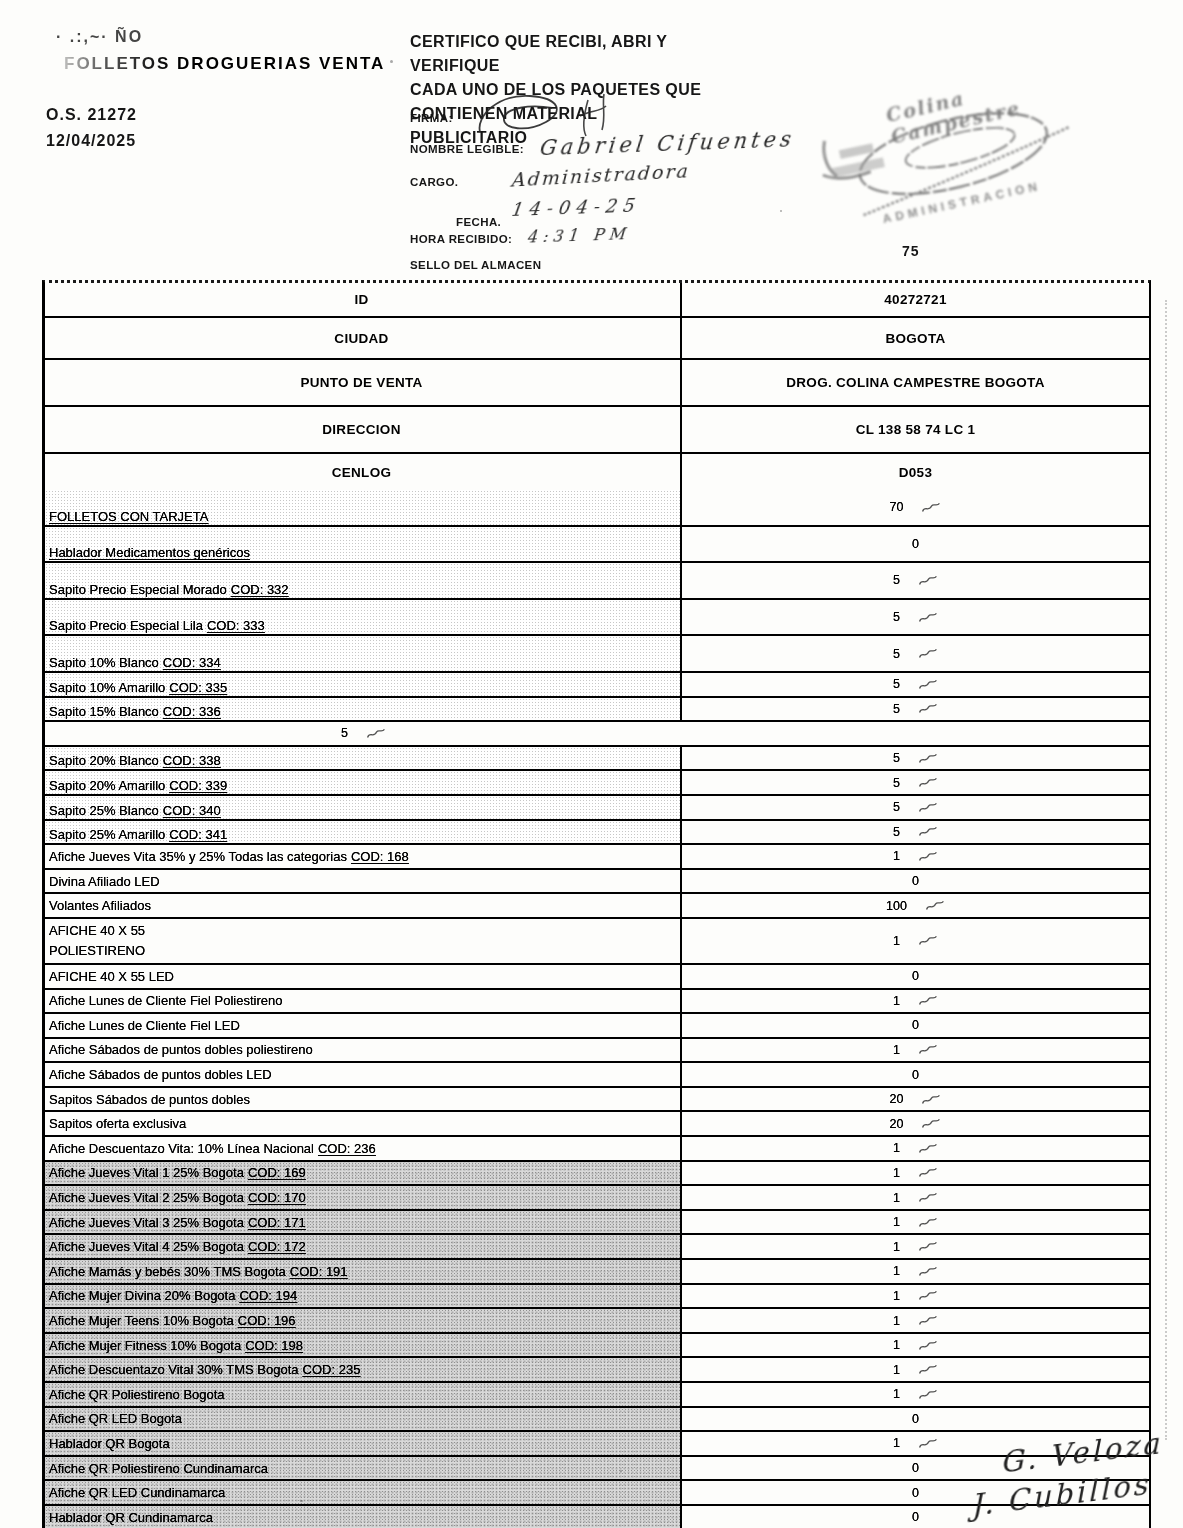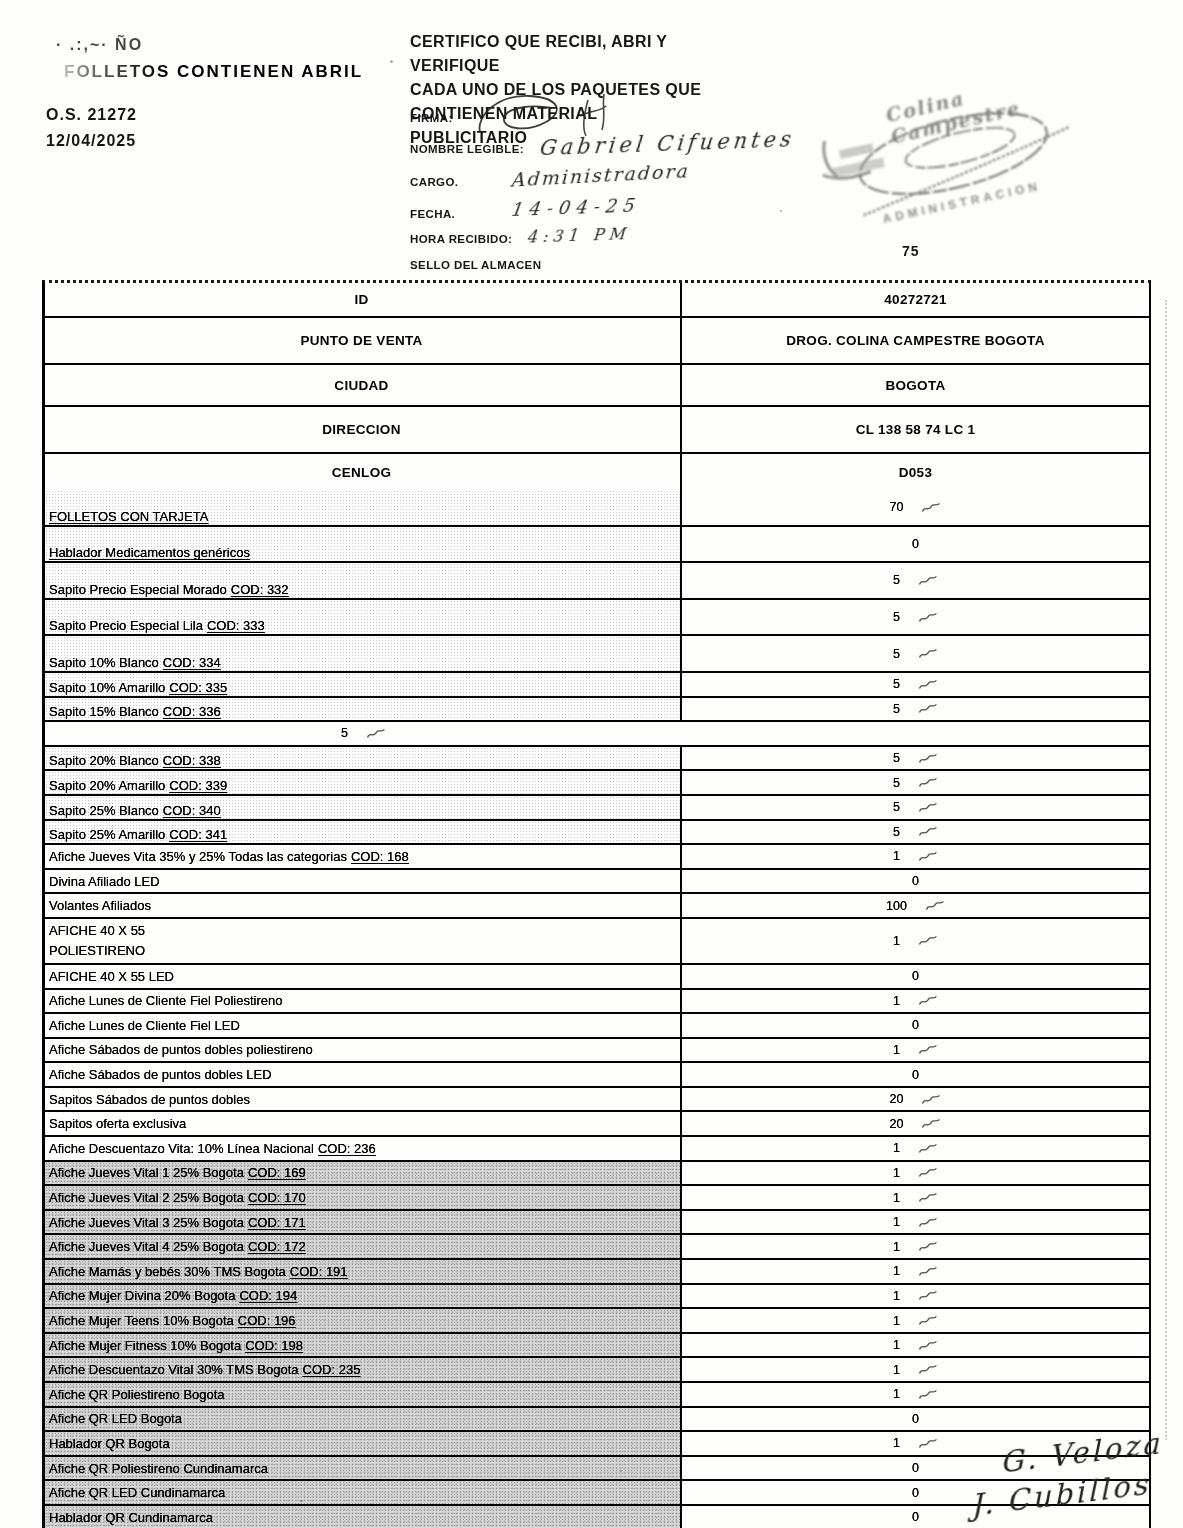--- a/index.html
+++ b/index.html
@@ -3,37 +3,37 @@
 <meta charset="utf-8">
 <style>
   html,body { margin:0; padding:0; background:#9a9a9a; }
   .page {
     position:relative; width:1183px; height:1528px; margin:0 auto;
     background:#fdfdfb; color:#161616; overflow:hidden;
     font-family:"Liberation Sans", sans-serif;
   }
 
   
-  .doc-title { position:absolute; left:48px; top:36px; filter:blur(.55px) contrast(1.5); }
+  .doc-title { position:absolute; left:48px; top:28px; filter:blur(.55px) contrast(1.5); }
   .doc-title .t1 { font-size:16px; font-weight:700; letter-spacing:2px; color:#3a3a3a; opacity:.8; margin-left:8px; }
   .doc-title .t2 {
     font-size:17px; font-weight:700; letter-spacing:2px; margin-top:8px; margin-left:16px;
     background:linear-gradient(90deg, rgba(40,40,40,.25) 0%, rgba(30,30,30,.65) 12%, #1c1c1c 34%);
     -webkit-background-clip:text; background-clip:text; color:transparent;
   }
   .os-block { position:absolute; left:46px; top:106px; font-weight:700; font-size:16px; letter-spacing:1px; filter:blur(.4px); }
   .os-block div { margin-bottom:8px; }
 
   .cert-block { position:absolute; left:410px; top:30px; width:300px; font-size:16px; font-weight:700; line-height:1.5; letter-spacing:.4px; filter:blur(.35px); }
 
   .flabel { position:absolute; left:410px; font-weight:700; font-size:11.5px; letter-spacing:.4px; filter:blur(.3px); white-space:nowrap; }
   .f-firma  { top:112px; }
   .f-nombre { top:143px; }
   .f-cargo  { top:176px; }
-  .f-fecha  { top:208px; }
+  .f-fecha  { top:216px;margin-left:46px; }
   .f-hora   { top:233px; }
   .f-sello  { top:259px; }
 
   .hand { position:absolute; font-family:"DejaVu Serif", serif; font-style:italic; color:#2b2b2b; filter:blur(.35px); white-space:nowrap; }
   .h-nombre { left:540px; top:132px; font-size:21px; letter-spacing:4px; transform:rotate(-2deg) skewX(-10deg); }
   .h-cargo  { left:512px; top:164px; font-size:19px; letter-spacing:2px; transform:rotate(-3deg) skewX(-8deg); }
   .h-fecha  { left:512px; top:197px; font-size:18px; letter-spacing:6px; transform:rotate(-2deg) skewX(-12deg); }
   .h-hora   { left:528px; top:226px; font-size:16px; letter-spacing:5px; transform:rotate(-2deg) skewX(-10deg); }
 
   .sig { position:absolute; left:468px; top:86px; }
@@ -93,21 +93,21 @@
   .scan-edge { position:absolute; right:16px; top:300px; height:1140px; width:0; border-right:2px dotted #8f8f8f; opacity:.45; }
   .speck { position:absolute; background:#555; border-radius:50%; opacity:.5; }
 </style>
 </head>
 <body>
 
 <div class="page">
 
   <div class="doc-title">
     <div class="t1">· .:,~· ÑO</div>
-    <div class="t2">FOLLETOS CONTIENEN ABRIL</div>
+    <div class="t2">FOLLETOS DROGUERIAS VENTA</div>
   </div>
   <div class="os-block">
     <div>O.S. 21272</div>
     <div>12/04/2025</div>
   </div>
 
   <div class="cert-block">
     <div>CERTIFICO QUE RECIBI, ABRI Y</div>
     <div>VERIFIQUE</div>
     <div>CADA  UNO DE LOS PAQUETES QUE</div>
@@ -151,35 +151,35 @@
     <div>
   <div class="row info-row ir0">
     <div class="cell label-cell">
       <span>ID</span>
     </div>
     <div class="cell qty-cell">
       <span>40272721</span>
     </div>
   </div>
 
+  <div class="row info-row ir2">
+    <div class="cell label-cell">
+      <span>CIUDAD</span>
+    </div>
+    <div class="cell qty-cell">
+      <span>BOGOTA</span>
+    </div>
+  </div>
+
   <div class="row info-row ir1">
     <div class="cell label-cell">
       <span>PUNTO DE VENTA</span>
     </div>
     <div class="cell qty-cell">
       <span>DROG. COLINA CAMPESTRE BOGOTA</span>
-    </div>
-  </div>
-
-  <div class="row info-row ir2">
-    <div class="cell label-cell">
-      <span>CIUDAD</span>
-    </div>
-    <div class="cell qty-cell">
-      <span>BOGOTA</span>
     </div>
   </div>
 
   <div class="row info-row ir3">
     <div class="cell label-cell">
       <span>DIRECCION</span>
     </div>
     <div class="cell qty-cell">
       <span>CL 138 58 74 LC 1</span>
     </div>

